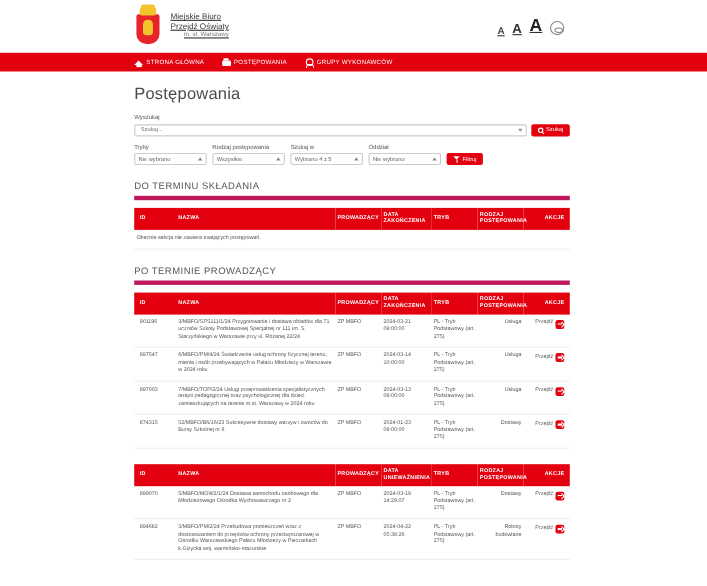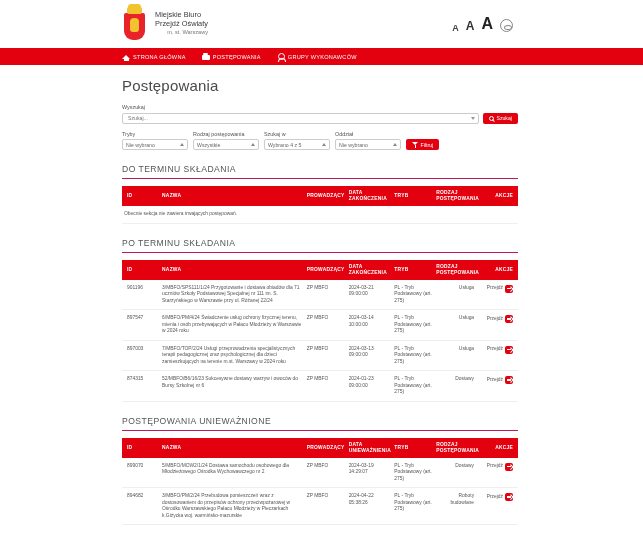--- a/index.html
+++ b/index.html
@@ -18,20 +18,21 @@
     background: #ffffff;
   }
 
   
   .header {
     height: 48px;
     display: flex;
     align-items: center;
     padding: 0 0 0 0;
     background: #ffffff;
+    text-decoration: underline;
   }
   .brand {
     display: flex;
     align-items: center;
     margin-left: 122px;
   }
   .crest {
     width: 26px; height: 34px;
     position: relative;
     margin-right: 7px;
@@ -268,21 +269,21 @@
   }
 
   
   .section { margin-bottom: 14px; }
   .section-title {
     font-size: 8.6px;
     color: #555;
     font-weight: normal;
     letter-spacing: 0.45px;
     padding-bottom: 4px;
-    border-bottom: 1px solid #be185d;
+    border-bottom: 4px solid #be185d;
     margin: 0 0 7px 0;
   }
   table.tbl {
     width: 100%;
     border-collapse: collapse;
     table-layout: fixed;
   }
   table.tbl thead th {
     background: #e3000f;
     color: #fff;
@@ -468,21 +469,21 @@
               </tr>
             </thead>
             <tbody>
               <tr>
                 <td colspan="7" class="empty-note">Obecnie sekcja nie zawiera trwających postępowań.</td>
               </tr>
             </tbody>
           </table>
         </div>
         <div class="section">
-          <h2 class="section-title">PO TERMINU SKŁADANIA</h2>
+          <h2 class="section-title">PO TERMINIE PROWADZĄCY</h2>
           <table class="tbl">
             <colgroup>
               <col class="c-id">
               <col class="c-nazwa">
               <col class="c-prow">
               <col class="c-data">
               <col class="c-tryb">
               <col class="c-rodzaj">
               <col class="c-akcje">
             </colgroup>
@@ -543,21 +544,20 @@
                 <td class="rodzaj">Dostawy</td>
                 <td class="akcje"><span class="go-link">
                     <span>Przejdź</span>
                     <span class="go-badge"></span>
                   </span></td>
               </tr>
             </tbody>
           </table>
         </div>
         <div class="section">
-          <h2 class="section-title">POSTĘPOWANIA UNIEWAŻNIONE</h2>
           <table class="tbl">
             <colgroup>
               <col class="c-id">
               <col class="c-nazwa">
               <col class="c-prow">
               <col class="c-data">
               <col class="c-tryb">
               <col class="c-rodzaj">
               <col class="c-akcje">
             </colgroup>

